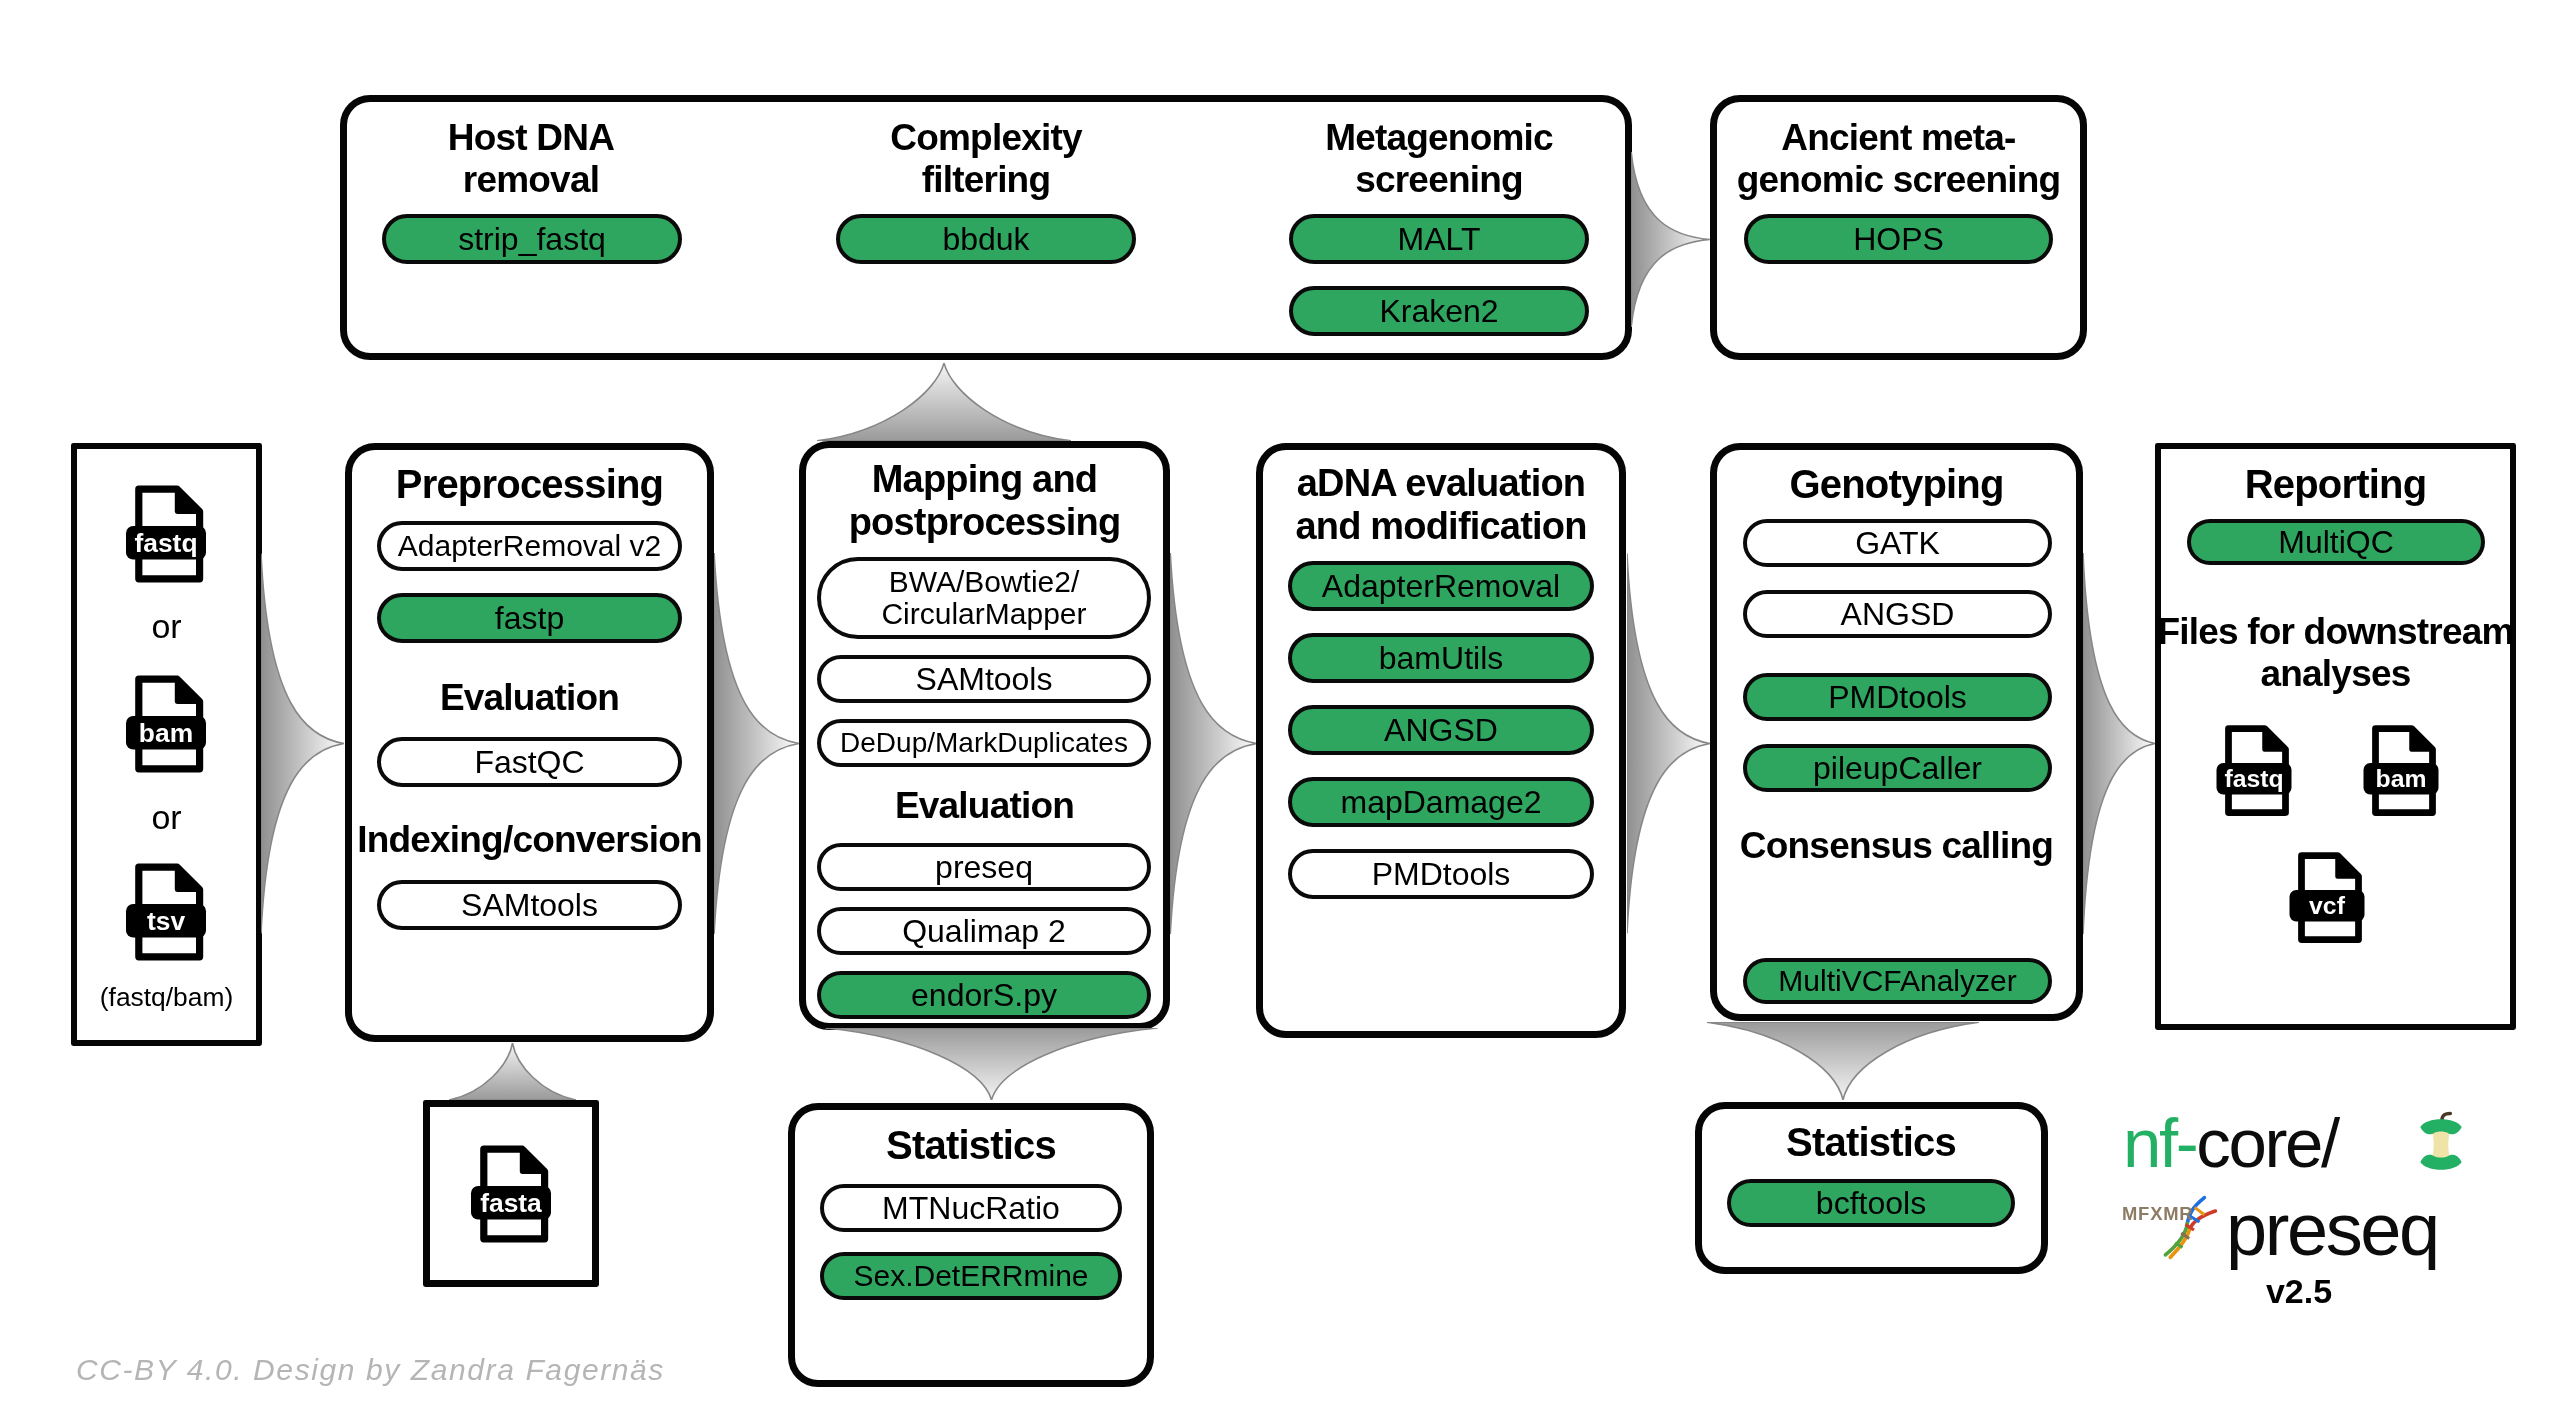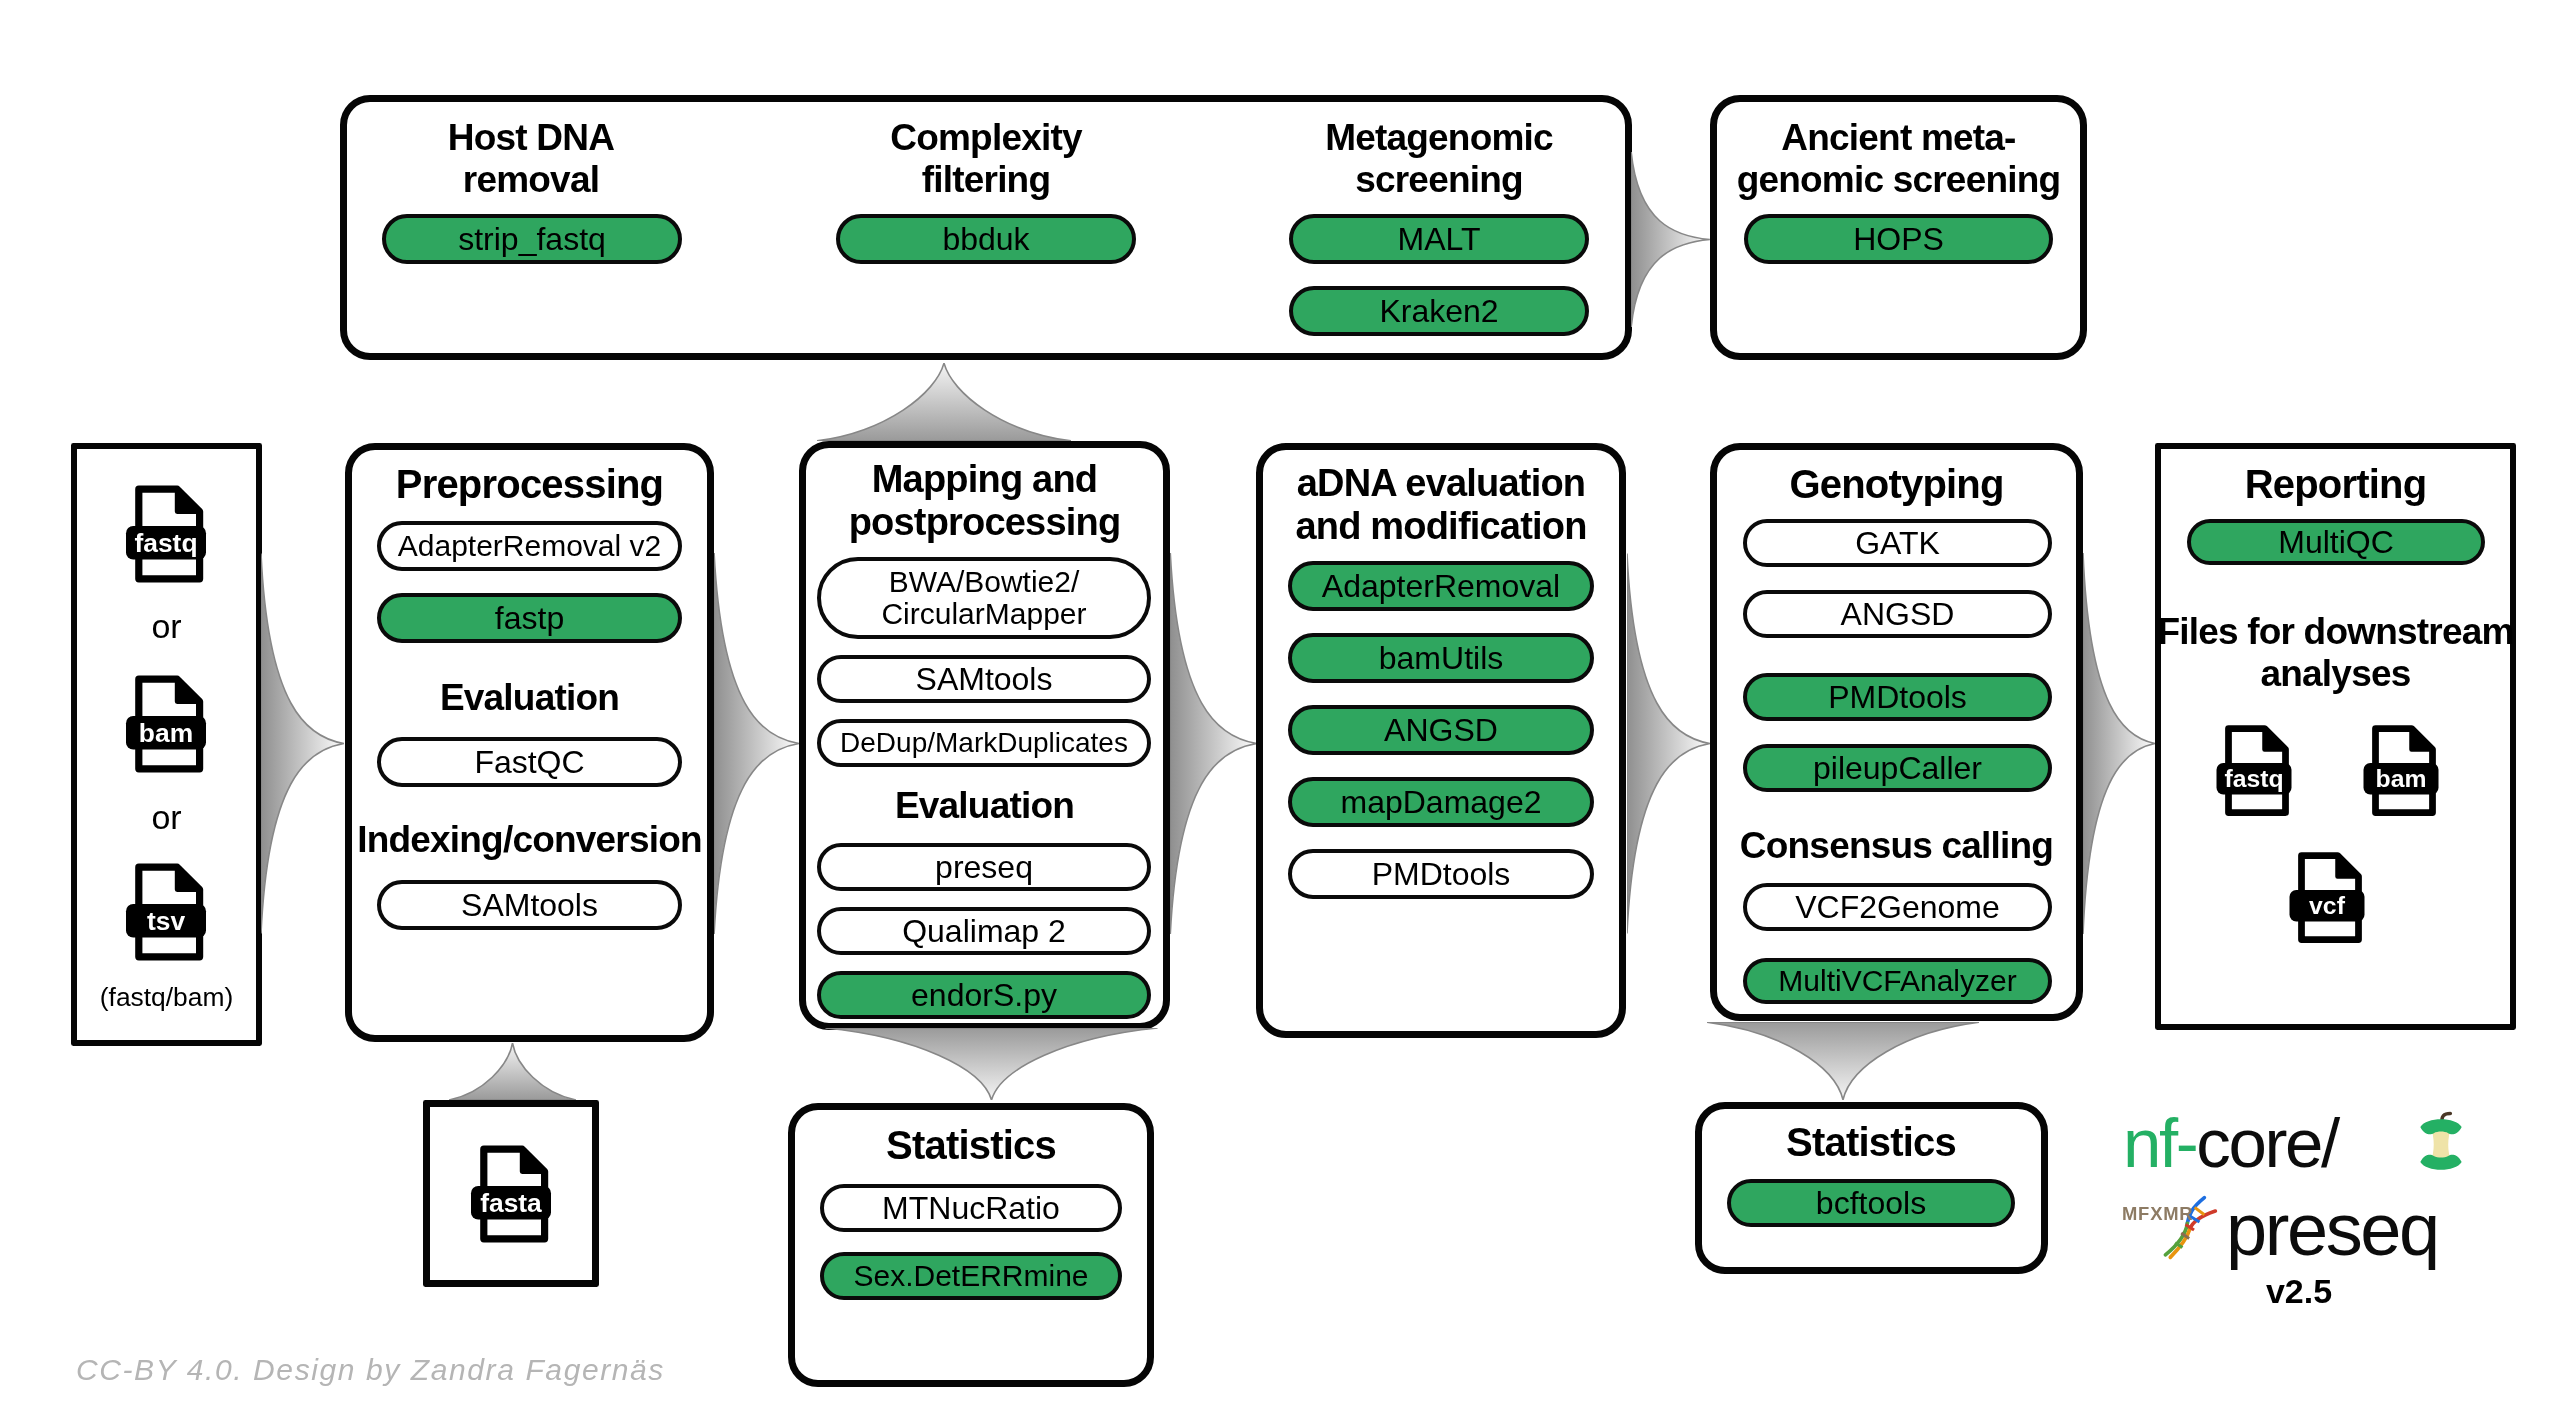--- a/index.html
+++ b/index.html
@@ -165,21 +165,20 @@
     <path d="M0,0 C9,190 56,230 104,238 C56,246 9,286 0,476 Z" fill="url(#g6)" stroke="#878787" stroke-width="2"></path>
   </svg>
 
   <div class="box rounded" style="left:1710px;top:443px;width:373px;height:578px;"></div>
   <div class="bhead" style="left:1726px;top:462px;width:341px;font-size:40px;">Genotyping</div>
   <div class="pill" style="left:1743px;top:519px;width:309px;height:48px;">GATK</div>
   <div class="pill" style="left:1743px;top:590px;width:309px;height:48px;">ANGSD</div>
   <div class="pill green" style="left:1743px;top:673px;width:309px;height:48px;">PMDtools</div>
   <div class="pill green" style="left:1743px;top:744px;width:309px;height:48px;">pileupCaller</div>
   <div class="bhead" style="left:1718px;top:825px;width:357px;font-size:37px;">Consensus calling</div>
-  <div class="pill" style="left:1743px;top:883px;width:309px;height:48px;">VCF2Genome</div>
   <div class="pill green" style="left:1743px;top:958px;width:309px;height:46px;font-size:30px;">MultiVCFAnalyzer</div>
 
   <svg class="arrow" style="left:2083px;top:553px;" width="72" height="381" viewBox="0 0 90 476">
     <defs>
         <linearGradient id="g7" x1="0" y1="0" x2="1" y2="0">
           <stop offset="0" stop-color="#8f8f8f"></stop>
           <stop offset="1" stop-color="#fdfdfd"></stop>
         </linearGradient>
       </defs>
     <path d="M0,0 C8,190 49,230 90,238 C49,246 8,286 0,476 Z" fill="url(#g7)" stroke="#878787" stroke-width="2"></path>

